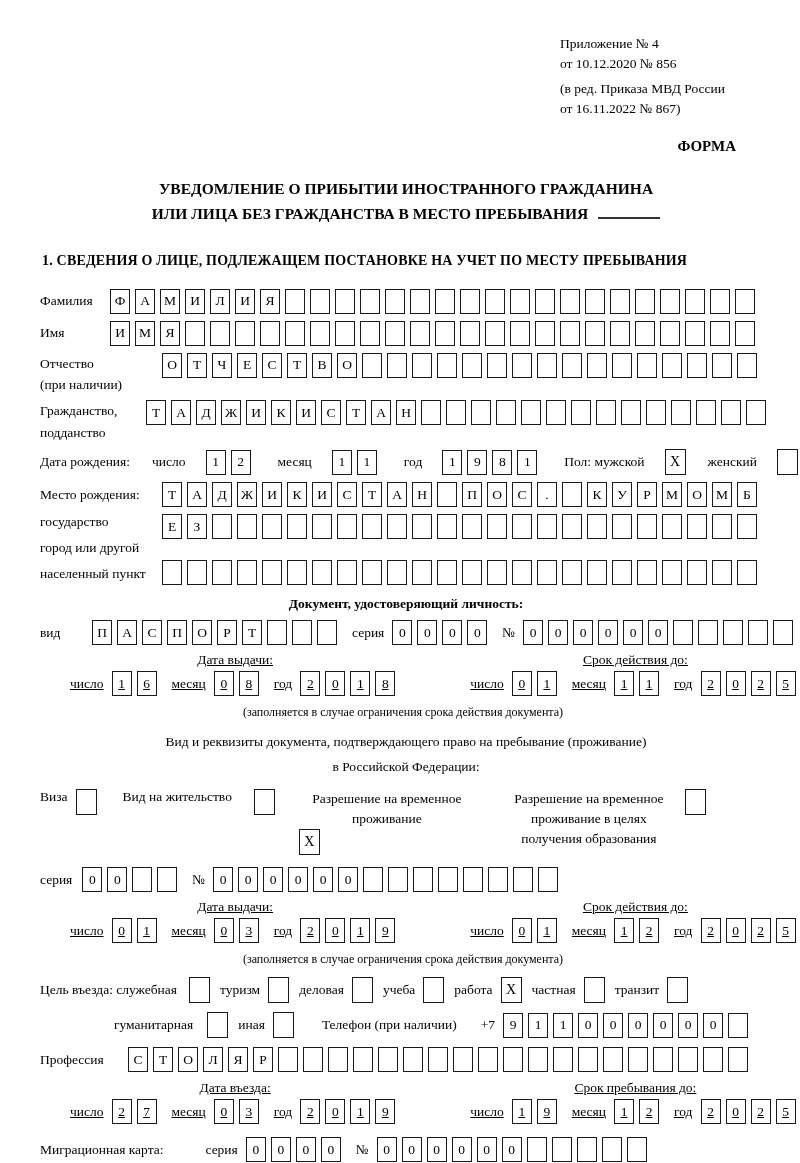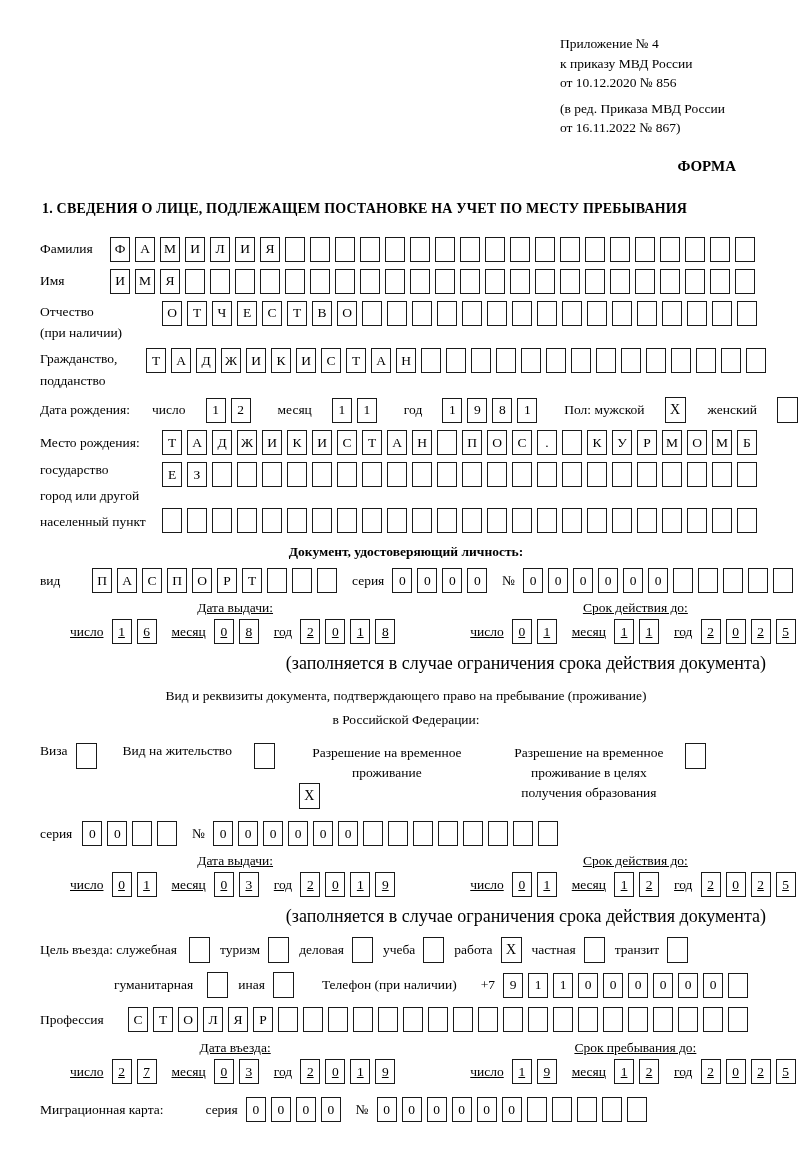--- a/index.html
+++ b/index.html
@@ -20,45 +20,48 @@
   .flabel{flex:0 0 auto;}
   .w70{width:70px;}
   .sub{margin:0 8px 0 10px;flex:0 0 auto;}
   .sub-first{margin-left:0;}
   .two-col{display:flex;align-items:flex-start;margin-bottom:4px;}
   .lblcol{flex:0 0 auto;line-height:1.95;}
   .boxcol .cells{margin-bottom:7px;}
   .center-b{text-align:center;font-weight:bold;margin:2px 0 8px 0;}
   .dr{display:flex;align-items:center;margin-top:4px;text-decoration:underline;}
   .dr-head{text-align:center;margin-bottom:3px;}
-  .dr-note{text-align:right;font-size:18px;margin:2px 6px 10px 0;}
+  .dr-note{text-align:center;font-size:12px;margin:2px 6px 10px 0;}
   .para{line-height:1.8;text-align:center;}
   .visa-row{display:flex;align-items:flex-start;margin:10px 0 12px 0;}
   .visa-item{display:flex;align-items:flex-start;}
   .cb-lbl{margin-right:8px;}
   .wrap-lbl{text-align:center;line-height:1.5;}
   .nowrap{white-space:nowrap;}
 </style>
 </head>
 <body>
 
 <div class="page">
 
   <div class="appendix">
     <div>Приложение № 4</div>
-    <div>к приказу МВД России</div>
     <div>от 10.12.2020 № 856</div>
     <div class="ed">
       <div>(в ред. Приказа МВД России</div>
       <div>от 16.11.2022 № 867)</div>
     </div>
   </div>
 
   <div class="forma">ФОРМА</div>
 
+  <div class="title">
+    <div>УВЕДОМЛЕНИЕ О ПРИБЫТИИ ИНОСТРАННОГО ГРАЖДАНИНА</div>
+    <div><span>ИЛИ ЛИЦА БЕЗ ГРАЖДАНСТВА В МЕСТО ПРЕБЫВАНИЯ</span><span class="blank-line"></span></div>
+  </div>
 
   <div class="sec">1. СВЕДЕНИЯ О ЛИЦЕ, ПОДЛЕЖАЩЕМ ПОСТАНОВКЕ НА УЧЕТ ПО МЕСТУ ПРЕБЫВАНИЯ</div>
 
   <div class="row">
     <span class="flabel w70">Фамилия</span>
     <span class="cells">
         <span class="cell">Ф</span>
         <span class="cell">А</span>
         <span class="cell">М</span>
         <span class="cell">И</span>

